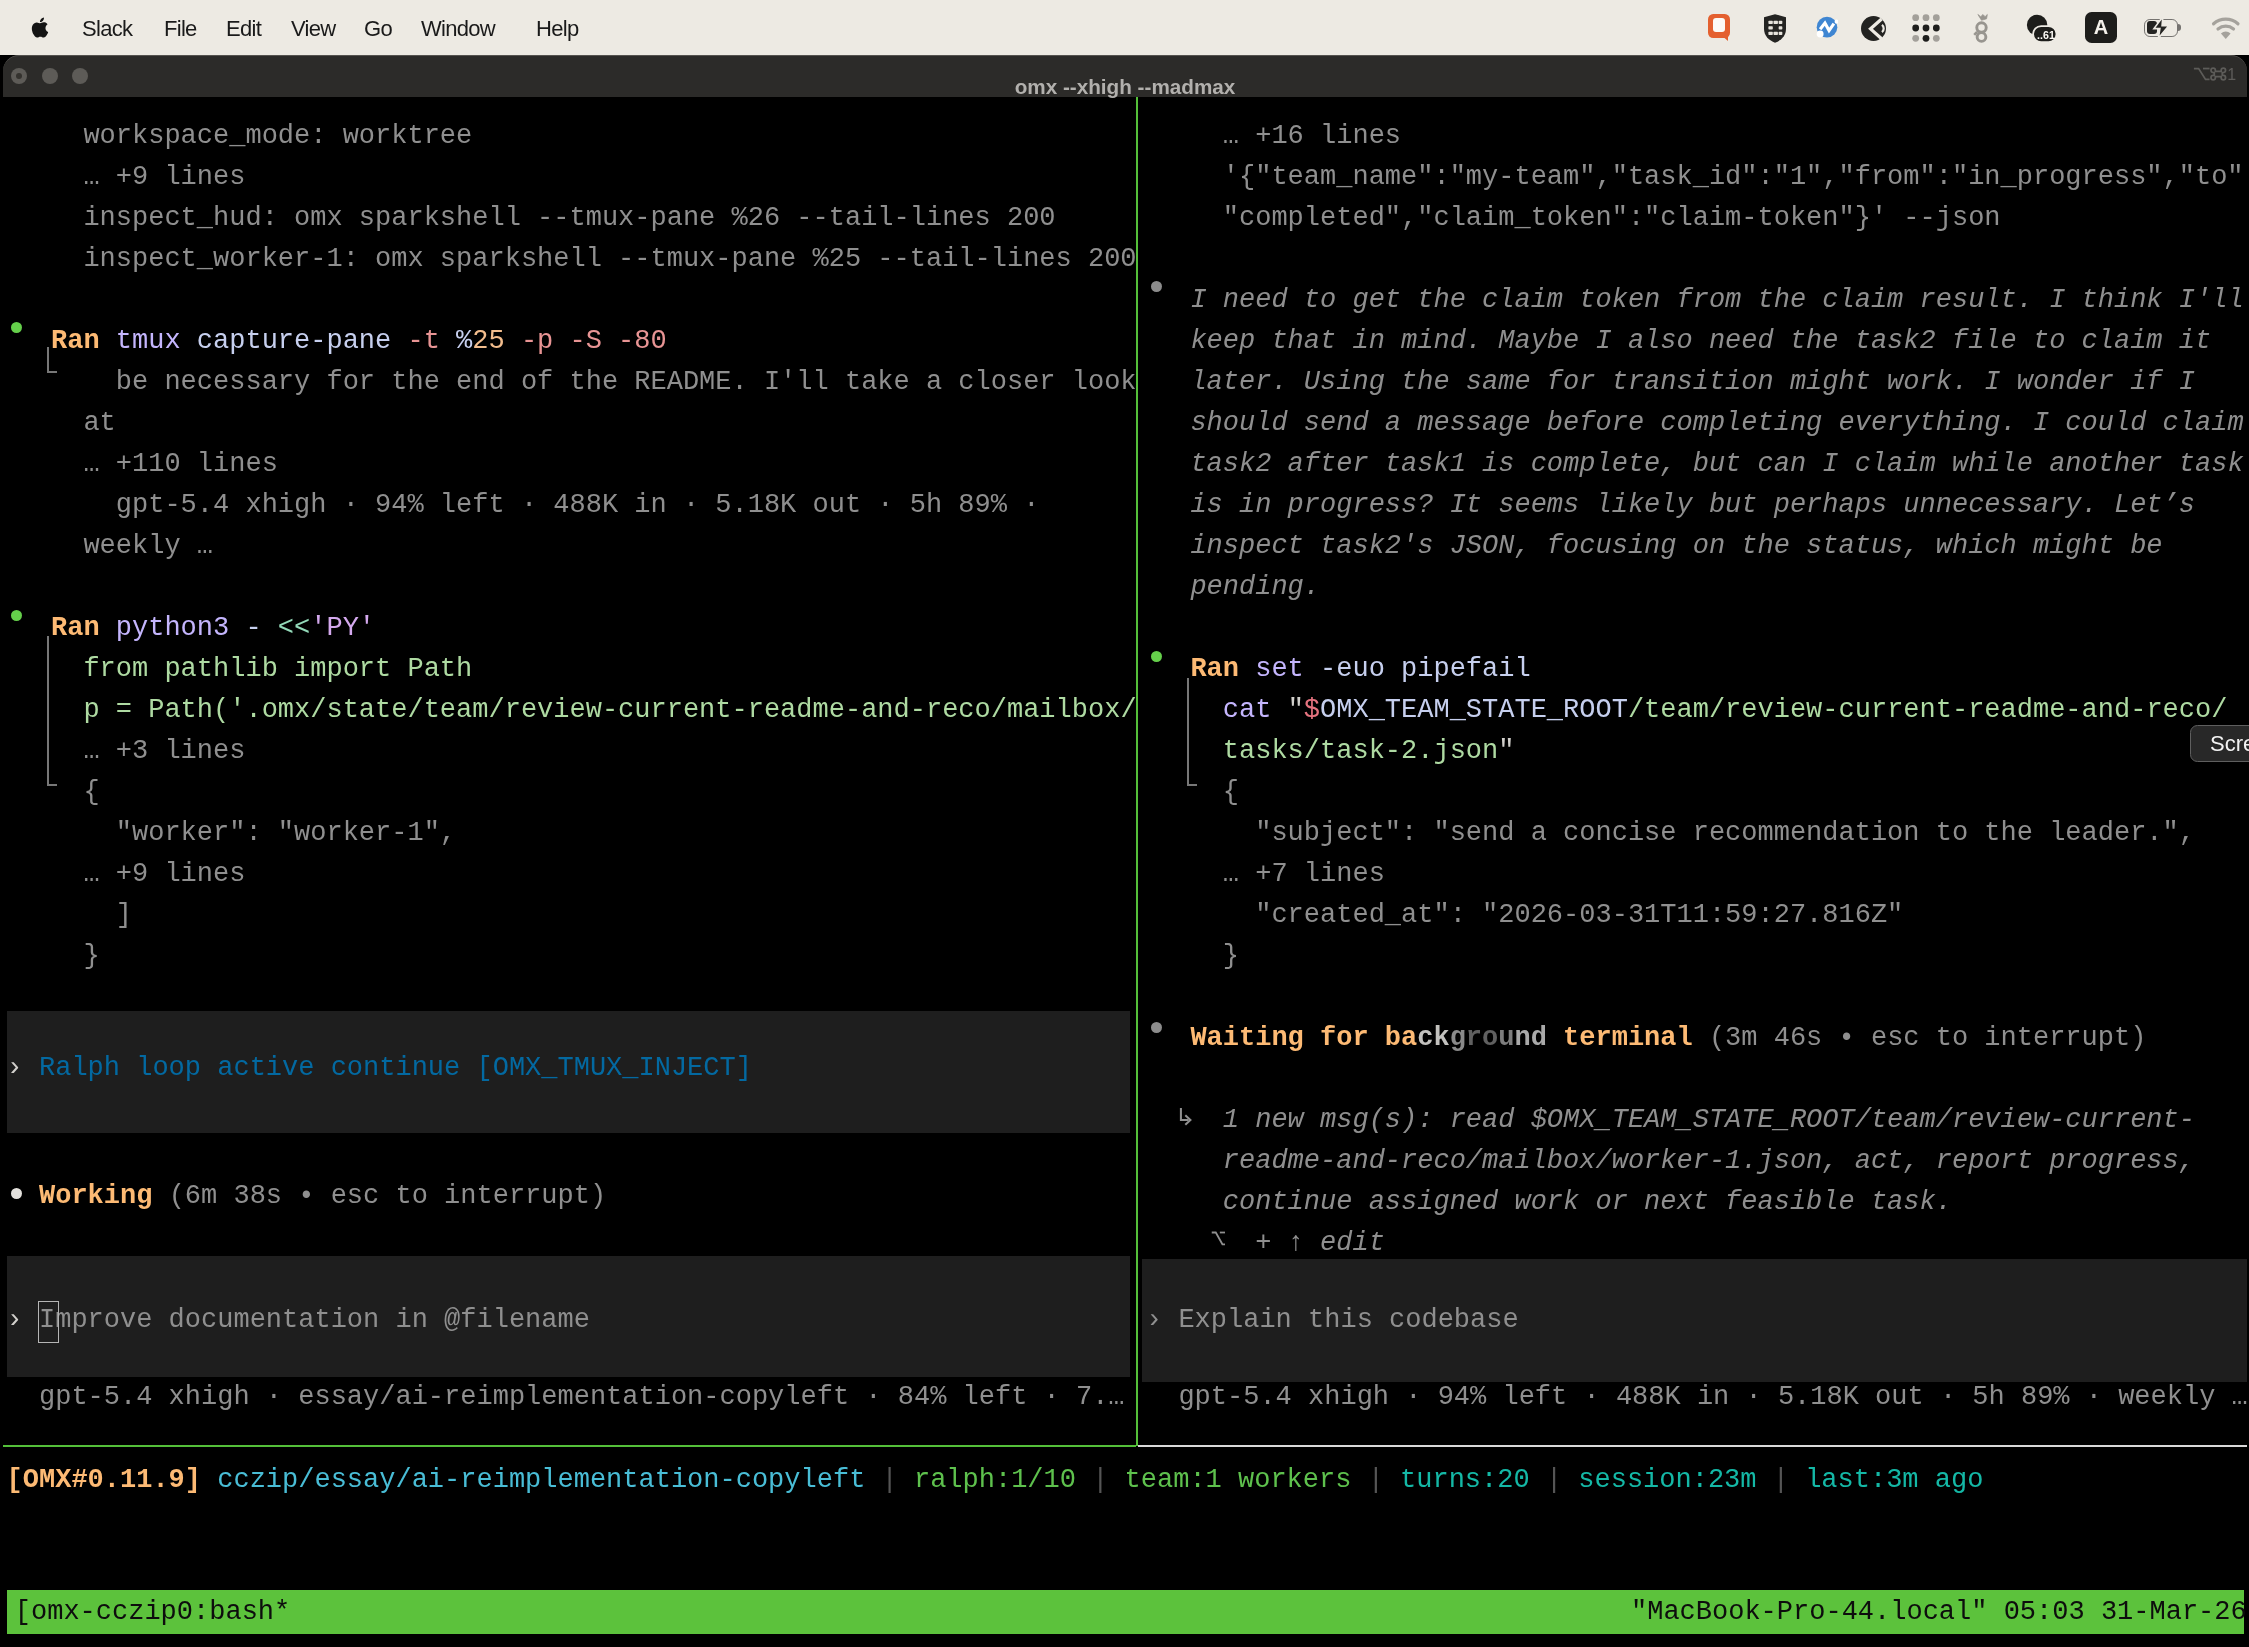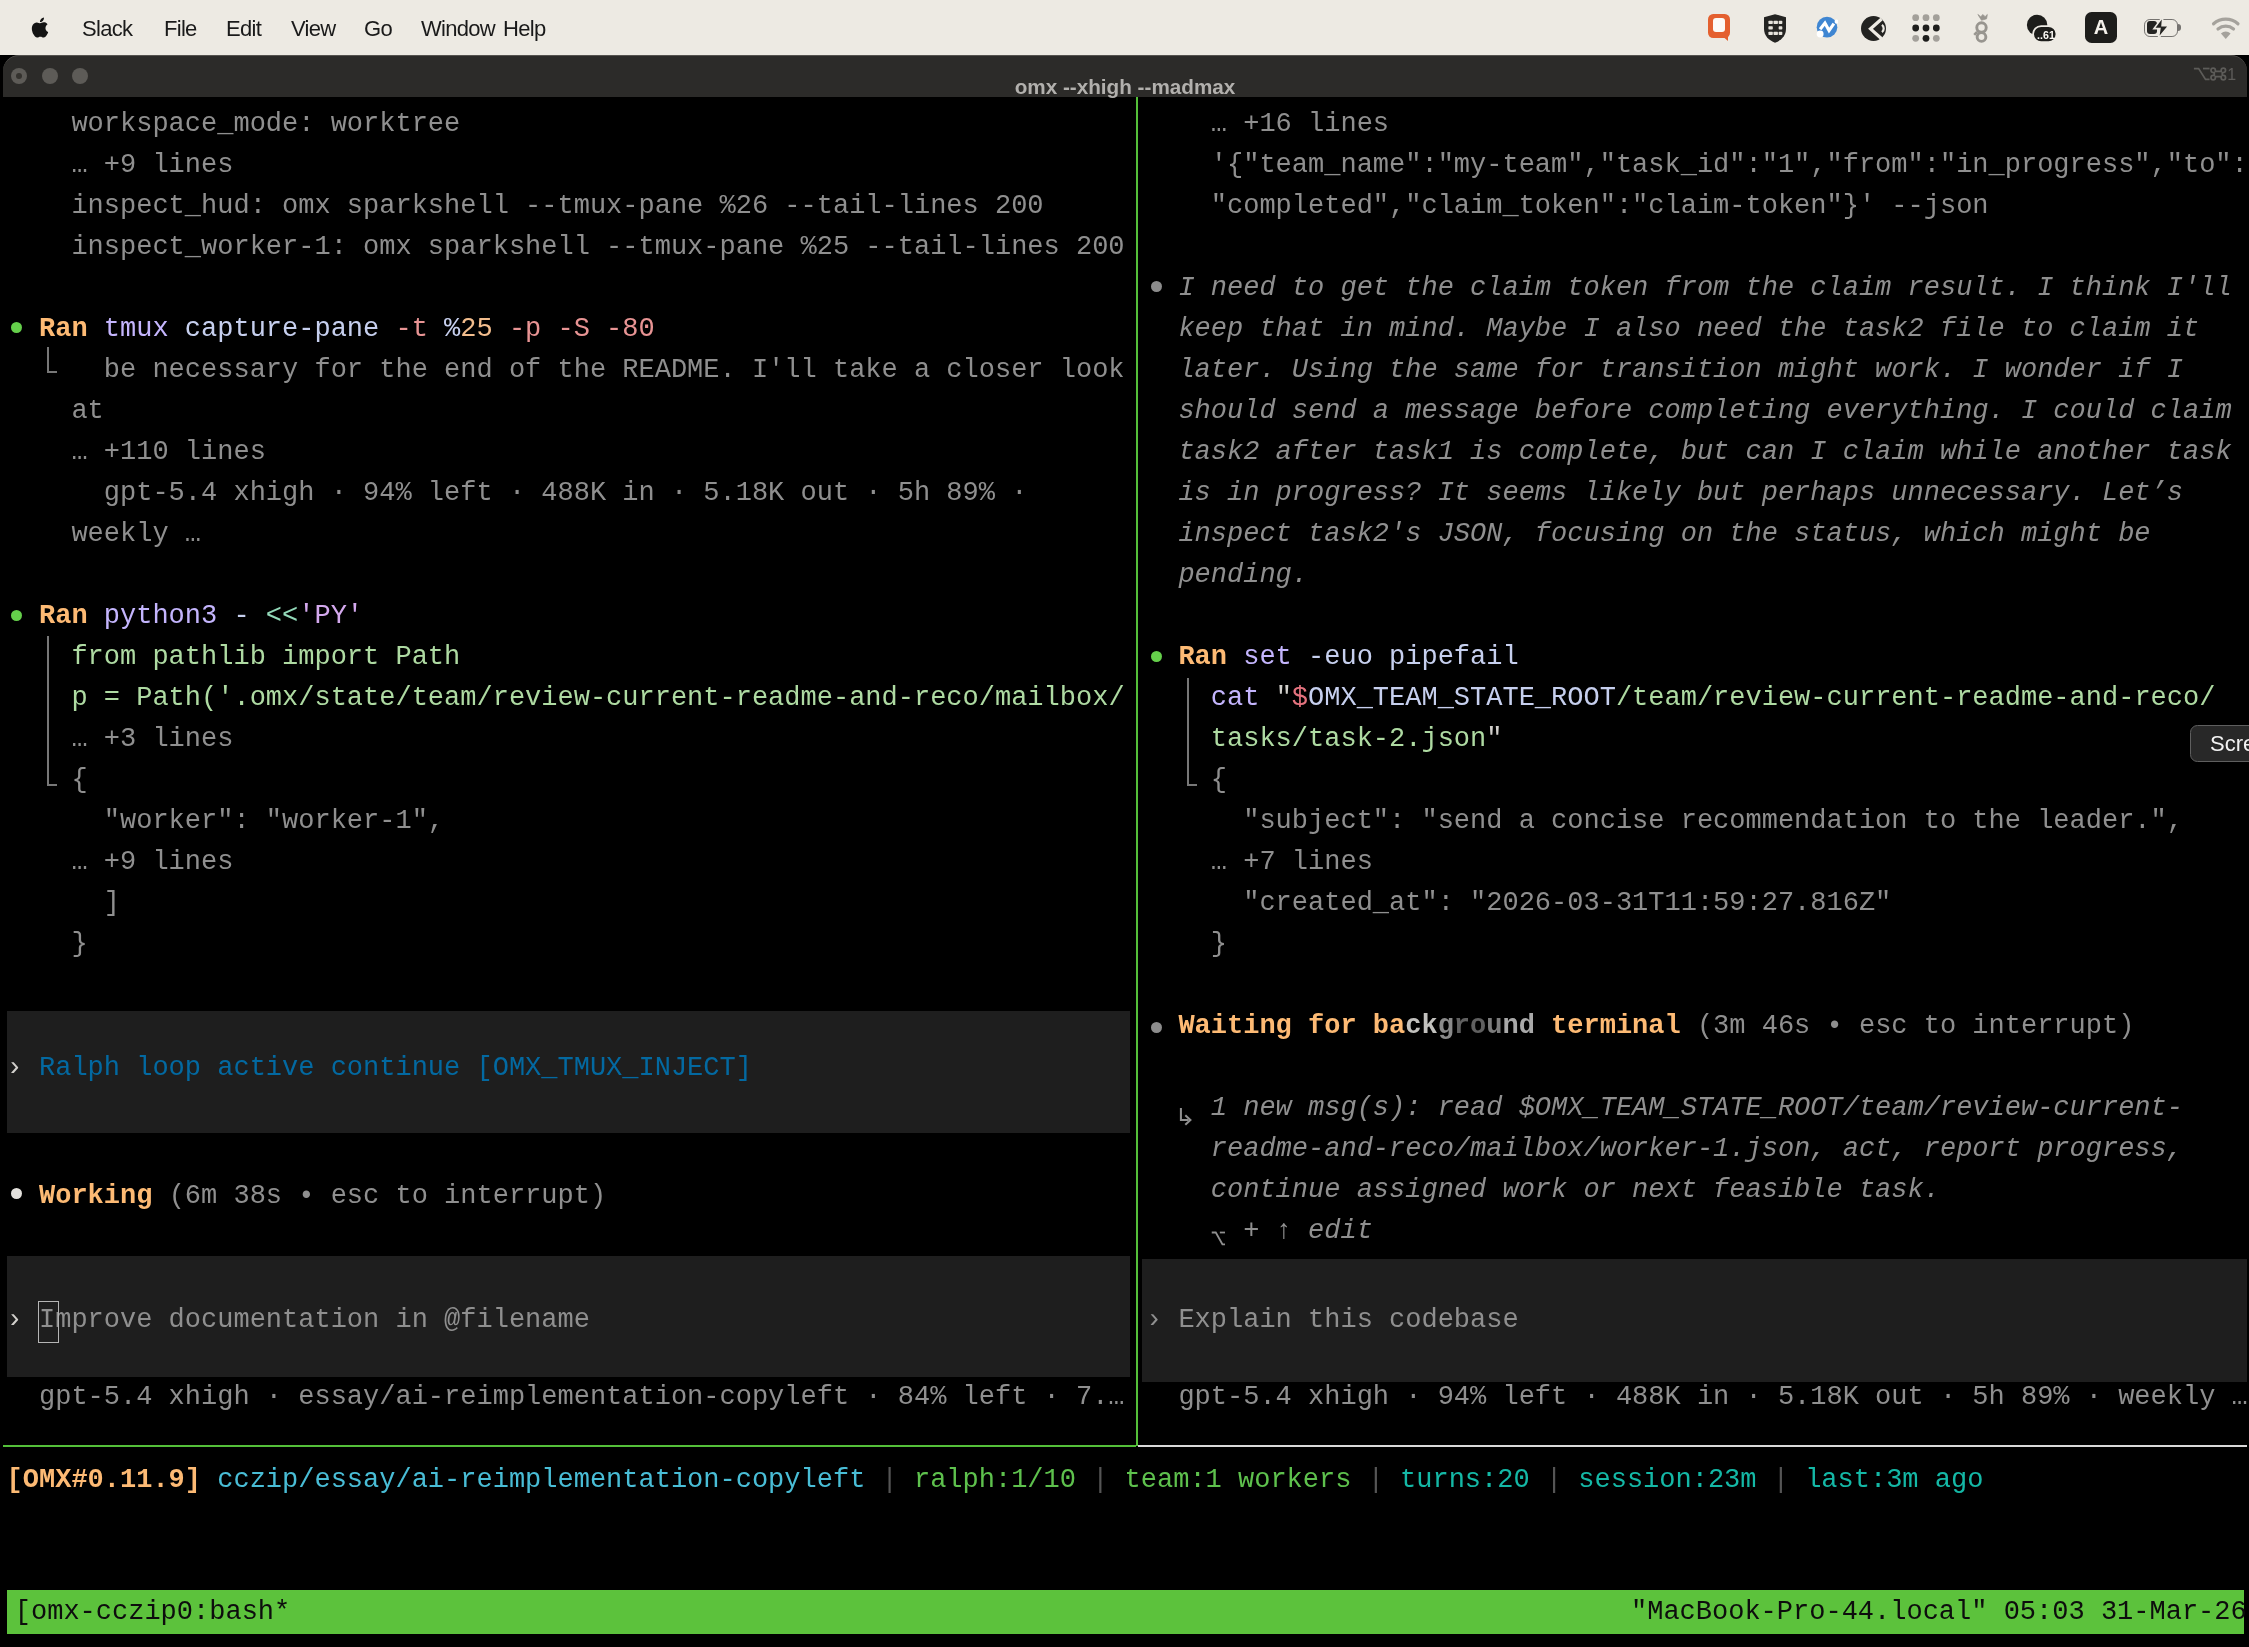--- a/index.html
+++ b/index.html
@@ -1,16 +1,16 @@
 <!DOCTYPE html>
 <html style="font-size:11.8px"><head><meta charset="utf-8"><style>
 html,body{margin:0;padding:0;width:2250px;height:1648px;background:#000;overflow:hidden}
 body{font-family:"Liberation Mono",monospace;position:relative}
 .abs{position:absolute}
-pre{margin:0;font-family:"Liberation Mono",monospace;font-size:27px;line-height:41px;color:#8f8f8f;white-space:pre}
+pre{margin:12px;font-family:"Liberation Mono",monospace;font-size:27px;line-height:41px;color:#8f8f8f;white-space:pre}
 .tl{font-size:27px;line-height:31px;color:#8f8f8f;white-space:pre;font-family:"Liberation Mono",monospace}
 b{font-weight:bold}
 .w{color:#fdba74}
 .wq{color:#d2d0cc}
 .g{color:#8f8f8f}
 .gd{color:#14b8a6}
 .sep{color:#555}
 .b1{color:#c4b5fd}
 .pw{color:#c6cfee}
 .sal{color:#e89494}
@@ -32,21 +32,21 @@
 <svg class="abs" style="left:29.5px;top:14.8px" width="20" height="25" viewBox="0 0 24 24">
     <path fill="#141414" d="M12.152 6.896c-.948 0-2.415-1.078-3.96-1.04-2.04.027-3.91 1.183-4.961 3.014-2.117 3.675-.546 9.103 1.519 12.09 1.013 1.454 2.208 3.09 3.792 3.039 1.52-.065 2.09-.987 3.935-.987 1.831 0 2.35.987 3.96.948 1.637-.026 2.676-1.48 3.676-2.948 1.156-1.688 1.636-3.325 1.662-3.415-.039-.013-3.182-1.221-3.22-4.857-.026-3.04 2.48-4.494 2.597-4.559-1.429-2.09-3.623-2.324-4.39-2.376-2-.156-3.675 1.09-4.61 1.09zM15.53 3.83c.843-1.012 1.4-2.427 1.245-3.83-1.207.052-2.662.805-3.532 1.818-.78.896-1.454 2.338-1.273 3.714 1.338.104 2.715-.688 3.56-1.701"></path>
   </svg>
 <div class="abs sans" style="left:0;top:0;height:55px;line-height:57px;font-size:22px;letter-spacing:-0.7px;color:#1a1a1a">
 <span class="abs" style="left:82px;font-weight:normal">Slack</span>
 <span class="abs" style="left:164px">File</span>
 <span class="abs" style="left:226px">Edit</span>
 <span class="abs" style="left:291px">View</span>
 <span class="abs" style="left:364px">Go</span>
 <span class="abs" style="left:421px">Window</span>
-<span class="abs" style="left:503px">Help</span>
+<span class="abs" style="left:536px">Help</span>
 </div>
 
 <div class="abs" style="left:1708px;top:14px;width:22px;height:23.6px;background:#e4602f;border-radius:5.2px"></div>
 <div class="abs" style="left:1721px;top:35px;width:0;height:0;border-right:7.4px solid #e4602f;border-bottom:6.6px solid transparent"></div>
 <div class="abs" style="left:1713px;top:17.7px;width:11.8px;height:14.8px;background:#fcfaf6;border-radius:3px"></div>
 
 <svg class="abs" style="left:1764px;top:14px" width="22" height="29" viewBox="0 0 30 39">
 <path fill="#242422" d="M15 0 L30 4 V20 C30 30 23 36 15 39 C7 36 0 30 0 20 V4 Z"></path>
 <g fill="#e6e3dc">
       <rect x="6" y="9" width="6" height="4.5" rx="1"></rect>

